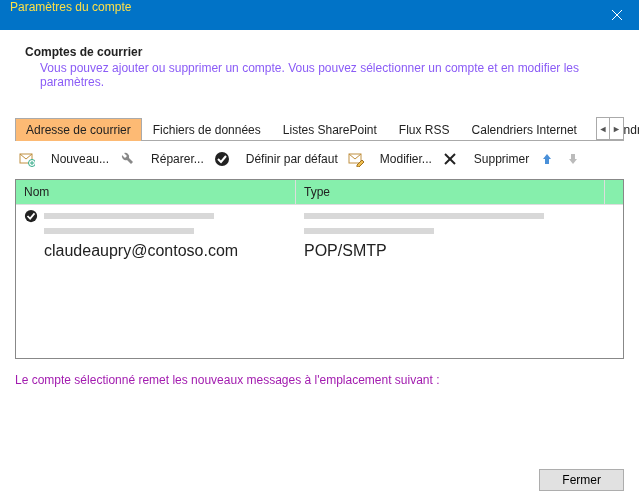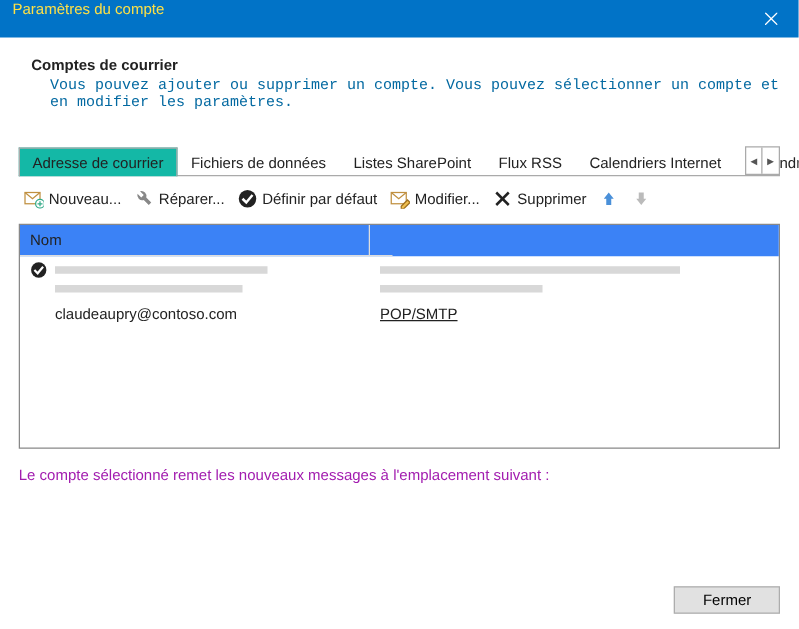--- a/index.html
+++ b/index.html
@@ -6,43 +6,43 @@
 body { background: #fff; width: 639px; height: 503px; overflow: hidden; }
 
 .titlebar { background: #0173c7; color: #fde047; height: 30px; display: flex; align-items: flex-start; padding: 0 0 0 10px; font-size: 12px; }
 .titlebar .title { flex: 1; }
 .titlebar .close { width: 45px; height: 30px; display: flex; align-items: center; justify-content: center; cursor: pointer; }
 .titlebar .close svg { stroke: #fff; }
 
 .content { padding: 15px 15px 10px 15px; }
 
 .section-title { font-weight: 600; font-size: 12px; margin-left: 10px; color: #222;}
-.section-desc { font-size: 12px; margin-left: 25px; margin-top: 2px; color: #0369a1; font-family: Liberation Mono, monospace;}
+.section-desc { font-size: 12px; margin-left: 25px; margin-top: 2px; color: #8b5cf6;}
 
 .tabs-wrap { position: relative; margin-top: 28px; }
 .tabs { display: flex; border-bottom: 1px solid #aaa; font-size: 12px; position: relative; }
 .tab { padding: 4px 10px; border: 1px solid transparent; border-bottom: none; position: relative; bottom: -1px; cursor: pointer; white-space: nowrap; color: #222;}
-.tab.active { background: #14b8a6; border-color: #aaa; z-index: 2; }
+.tab.active { background: #fdba74; border-color: #aaa; z-index: 2; }
 .tabs-nav { position:absolute; right:0; top:0; height: 23px; display:flex; background:#fff; border:1px solid #aaa; z-index:3;}
 .tabs-nav div { width:13px; display:flex; align-items:center; justify-content:center; font-size:9px; color:#555; cursor:pointer;}
 .tabs-nav div:first-child{border-right:1px solid #aaa;}
 
 .toolbar { display: flex; align-items: center; gap: 6px; padding: 8px 2px 10px 2px; font-size: 12px; flex-wrap: nowrap;}
-.tool-btn { display: flex; align-items: center; gap: 4px; padding: 2px 2px; cursor: pointer; white-space: nowrap;color:#222;}
+.tool-btn { display: flex; align-items: center; gap: 16px; padding: 2px 2px; cursor: pointer; white-space: nowrap;color:#222;}
 .tool-icon { width: 16px; height: 16px; flex-shrink: 0; }
 
 .list-box { border: 1px solid #888; height: 180px; background: #fff;}
-.list-header { display: flex; background: #3b82f6; font-size: 12px; }
+.list-header { display: flex; background: #86efac; font-size: 12px; }
 .list-header > div { padding: 5px 8px; border-right: 1px solid #ddd; border-bottom: 1px solid #ddd; color:#222;}
 .col-name { width: 280px; }
 .col-type { flex: 1; }
 .col-end { width: 18px; border-right:none !important;}
-.list-row { display: flex; font-size: 12px; align-items: center; height: 16px;}
+.list-row { display: flex; font-size: 16px; align-items: center; height: 16px;}
 .list-row .cell-name { width: 280px; padding-left: 8px; display: flex; align-items: center; gap: 6px; }
-.list-row .cell-type { flex: 1; padding-left: 8px; text-decoration: underline; }
+.list-row .cell-type { flex: 1; padding-left: 8px; }
 .check-icon { width: 14px; height: 14px; flex-shrink:0;}
 .skel { height: 6px; background: #d8d8d8; border-radius: 0; }
 .list-rows{padding-top:3px;}
 .list-row.real { height: 22px; color: #222; margin-top: 2px;}
 .list-row.real .cell-name { padding-left: 28px;}
 
 .delivery-text { font-size: 12px; margin-top: 14px; color:#a21caf;}
 .change-folder { margin-top: 6px; }
 .change-folder button { font-size: 12px; padding: 3px 8px; background: #e1e1e1; border: 1px solid #0078d7; outline: 1px solid #0078d7; outline-offset:-1px; cursor:pointer;}
 
@@ -129,20 +129,21 @@
     <div class="tool-btn">
       <svg class="tool-icon" viewBox="0 0 16 16">
           <path d="M8 13 l4 -5 h-2 v-5 h-4 v5 h-2 z" fill="#bbb"></path>
         </svg>
     </div>
   </div>
 
   <div class="list-box">
     <div class="list-header">
       <div class="col-name">Nom</div>
+      <div class="col-type">Type</div>
       <div class="col-end"></div>
     </div>
     <div class="list-rows">
       <div class="list-row">
         <div class="cell-name">
           <svg class="check-icon" viewBox="0 0 16 16">
               <circle cx="8" cy="8" r="7" fill="#222"></circle>
               <path d="M4 8 l3 3 5 -6" fill="none" stroke="#fff" stroke-width="2"></path>
             </svg>
           <div class="skel" style="width:170px"></div>

